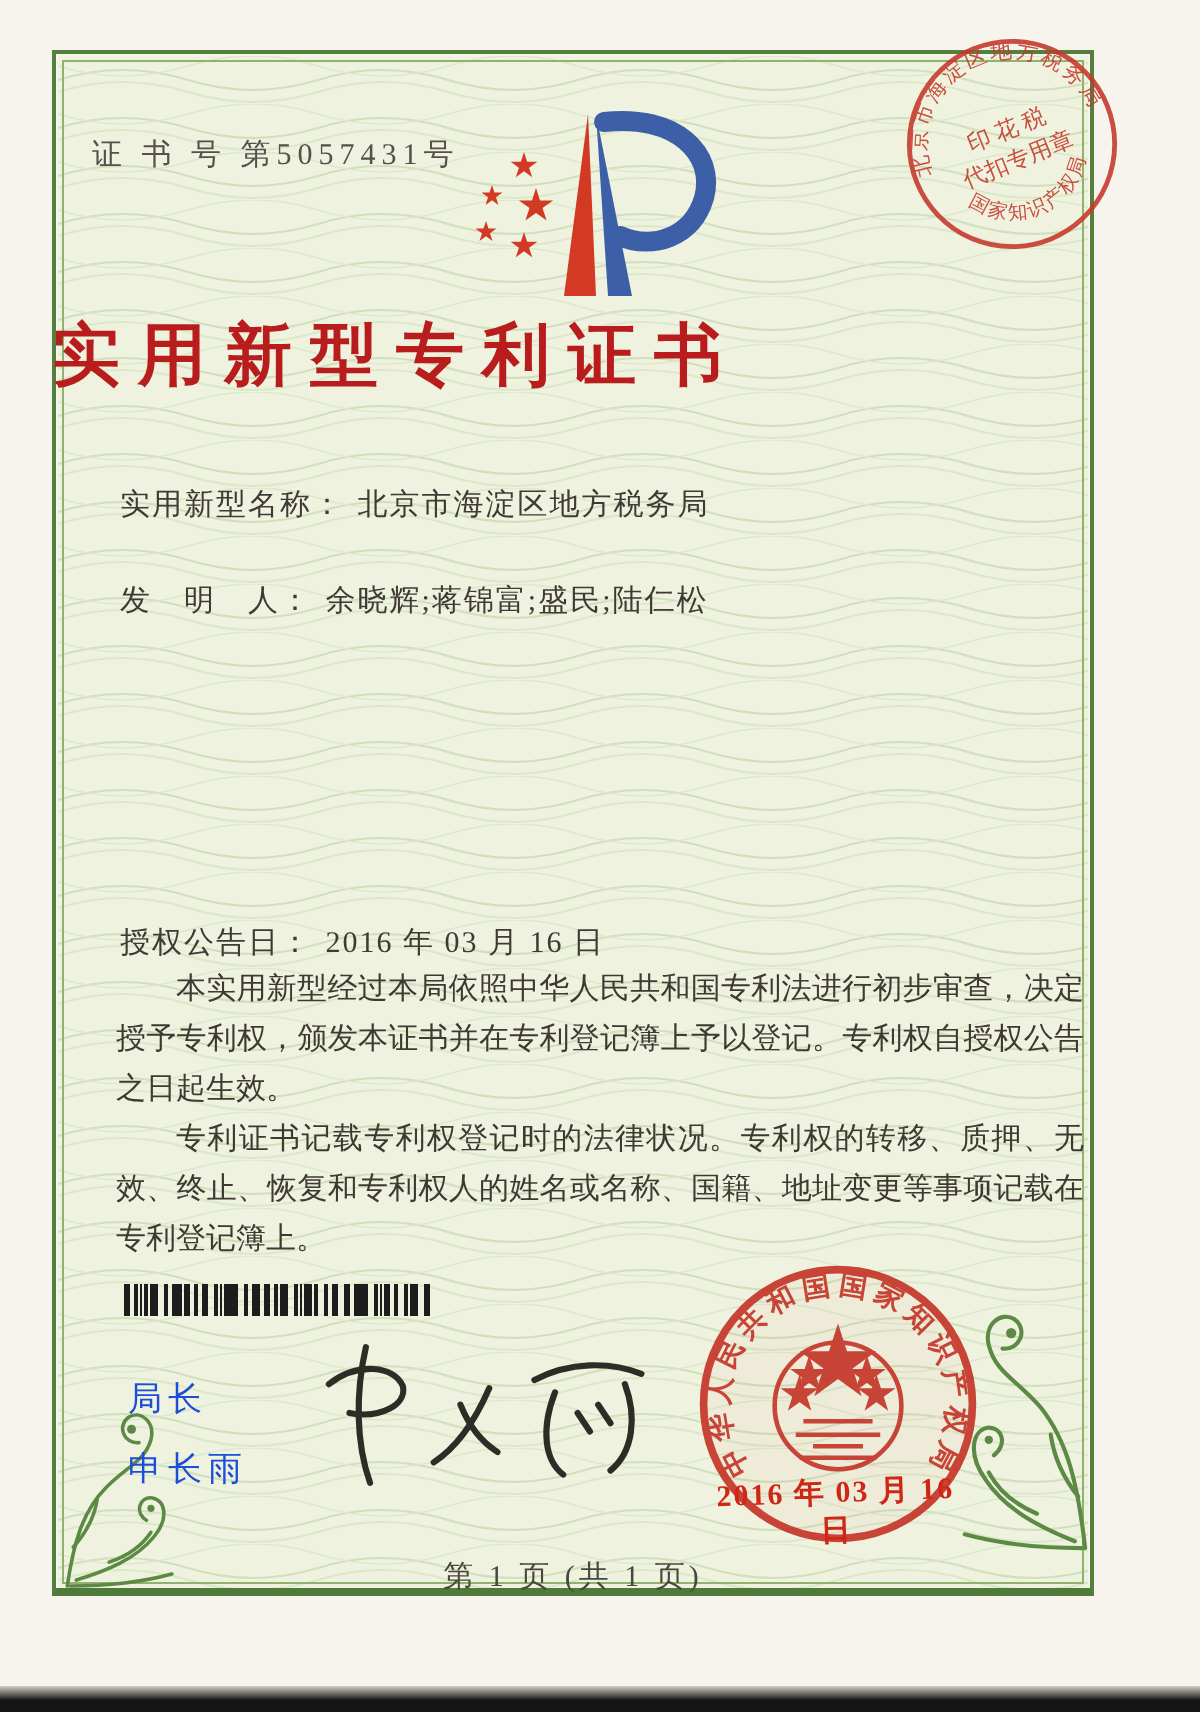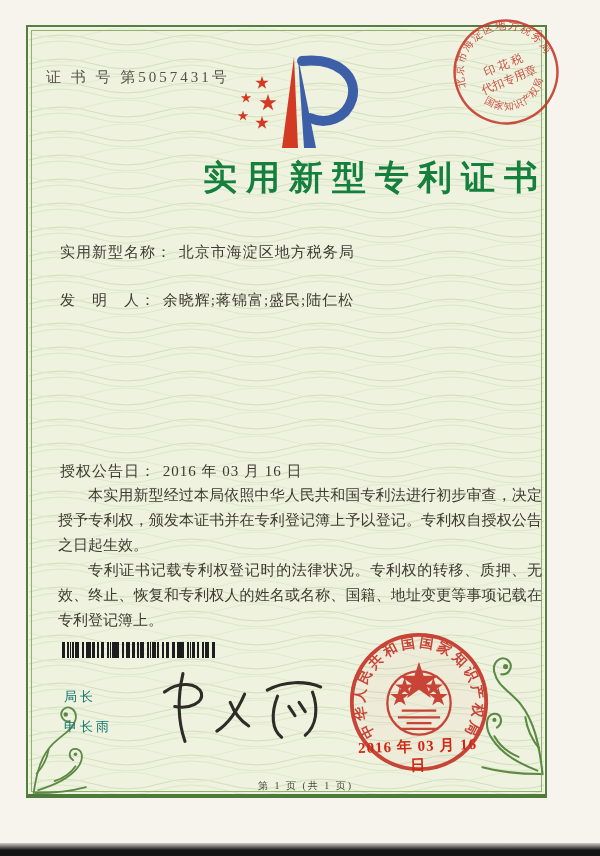--- a/index.html
+++ b/index.html
@@ -11,41 +11,41 @@
   
   .frame-outer{position:absolute;left:26px;top:25px;width:521px;height:773px;
     border:2px solid #557f3d;border-bottom:4px solid #4e7b39;box-sizing:border-box;}
   .frame-inner{position:absolute;left:31px;top:30px;width:511px;height:762px;
     border:1px solid #8fb271;box-sizing:border-box;}
   .guilloche{position:absolute;left:29px;top:28px;width:515px;height:767px;}
   .cert-no{position:absolute;left:46px;top:68px;font-size:15px;letter-spacing:3px;color:#55514a;}
   .logo{position:absolute;left:238px;top:52px;width:140px;height:102px;}
   .tax-seal{position:absolute;left:450px;top:16px;width:112px;height:112px;
     transform:rotate(-22deg);opacity:.88;}
-  .title{position:absolute;left:26px;top:155px;width:521px;text-align:right;
-    font-size:34px;font-weight:bold;letter-spacing:9px;color:#15803d;}
+  .title{position:absolute;left:26px;top:155px;width:521px;text-align:left;
+    font-size:34px;font-weight:bold;letter-spacing:9px;color:#b91c1c;}
   .field{position:absolute;left:60px;font-size:15px;color:#3f3b34;letter-spacing:1px;white-space:nowrap;}
   .field .lbl{margin-right:2px;}
   .f0{top:243px}.f1{top:291px}.f2{top:334px}.f3{top:378px}.f4{top:420px}.f5{top:462px}
   .body-text{position:absolute;left:58px;top:483px;width:484px;font-size:15px;
     line-height:25px;color:#3e3a32;text-align:justify;}
   .body-text p{margin:0;text-indent:2em;}
   .barcode{position:absolute;left:62px;top:642px;width:154px;height:16px;
     background-image:
       repeating-linear-gradient(90deg,#1d1d1d 0 2px,rgba(0,0,0,0) 2px 5px),
       repeating-linear-gradient(90deg,#1d1d1d 0 1px,rgba(0,0,0,0) 1px 8px),
       repeating-linear-gradient(90deg,#1d1d1d 0 3px,rgba(0,0,0,0) 3px 13px);}
-  .director{position:absolute;left:64px;top:688px;font-size:13px;color:#0f766e;letter-spacing:3px;}
+  .director{position:absolute;left:64px;top:688px;font-size:17px;color:#1d4ed8;letter-spacing:3px;}
   .director div{margin-bottom:12px;}
   .signature{position:absolute;left:148px;top:660px;width:185px;height:95px;}
   .main-seal{position:absolute;left:347px;top:630px;width:144px;height:144px;opacity:.93;}
   .seal-date{position:absolute;left:352px;top:737px;width:132px;text-align:center;
     font-size:15px;font-weight:bold;color:#cf2716;letter-spacing:1px;transform:rotate(-2deg);z-index:5;}
   .footer{position:absolute;left:26px;top:779px;width:521px;text-align:center;
-    font-size:10px;color:#4a473f;letter-spacing:2px;margin-left:19px;}
+    font-size:15px;color:#4a473f;letter-spacing:2px;}
   .ornament{position:absolute;}
   .orn-left{left:27px;top:684px;width:82px;height:112px;}
   .orn-right{left:460px;top:630px;width:86px;height:166px;transform:scaleX(-1);}
 </style>
 </head>
 <body>
 
 <div class="photo">
   <div class="paper">
 

